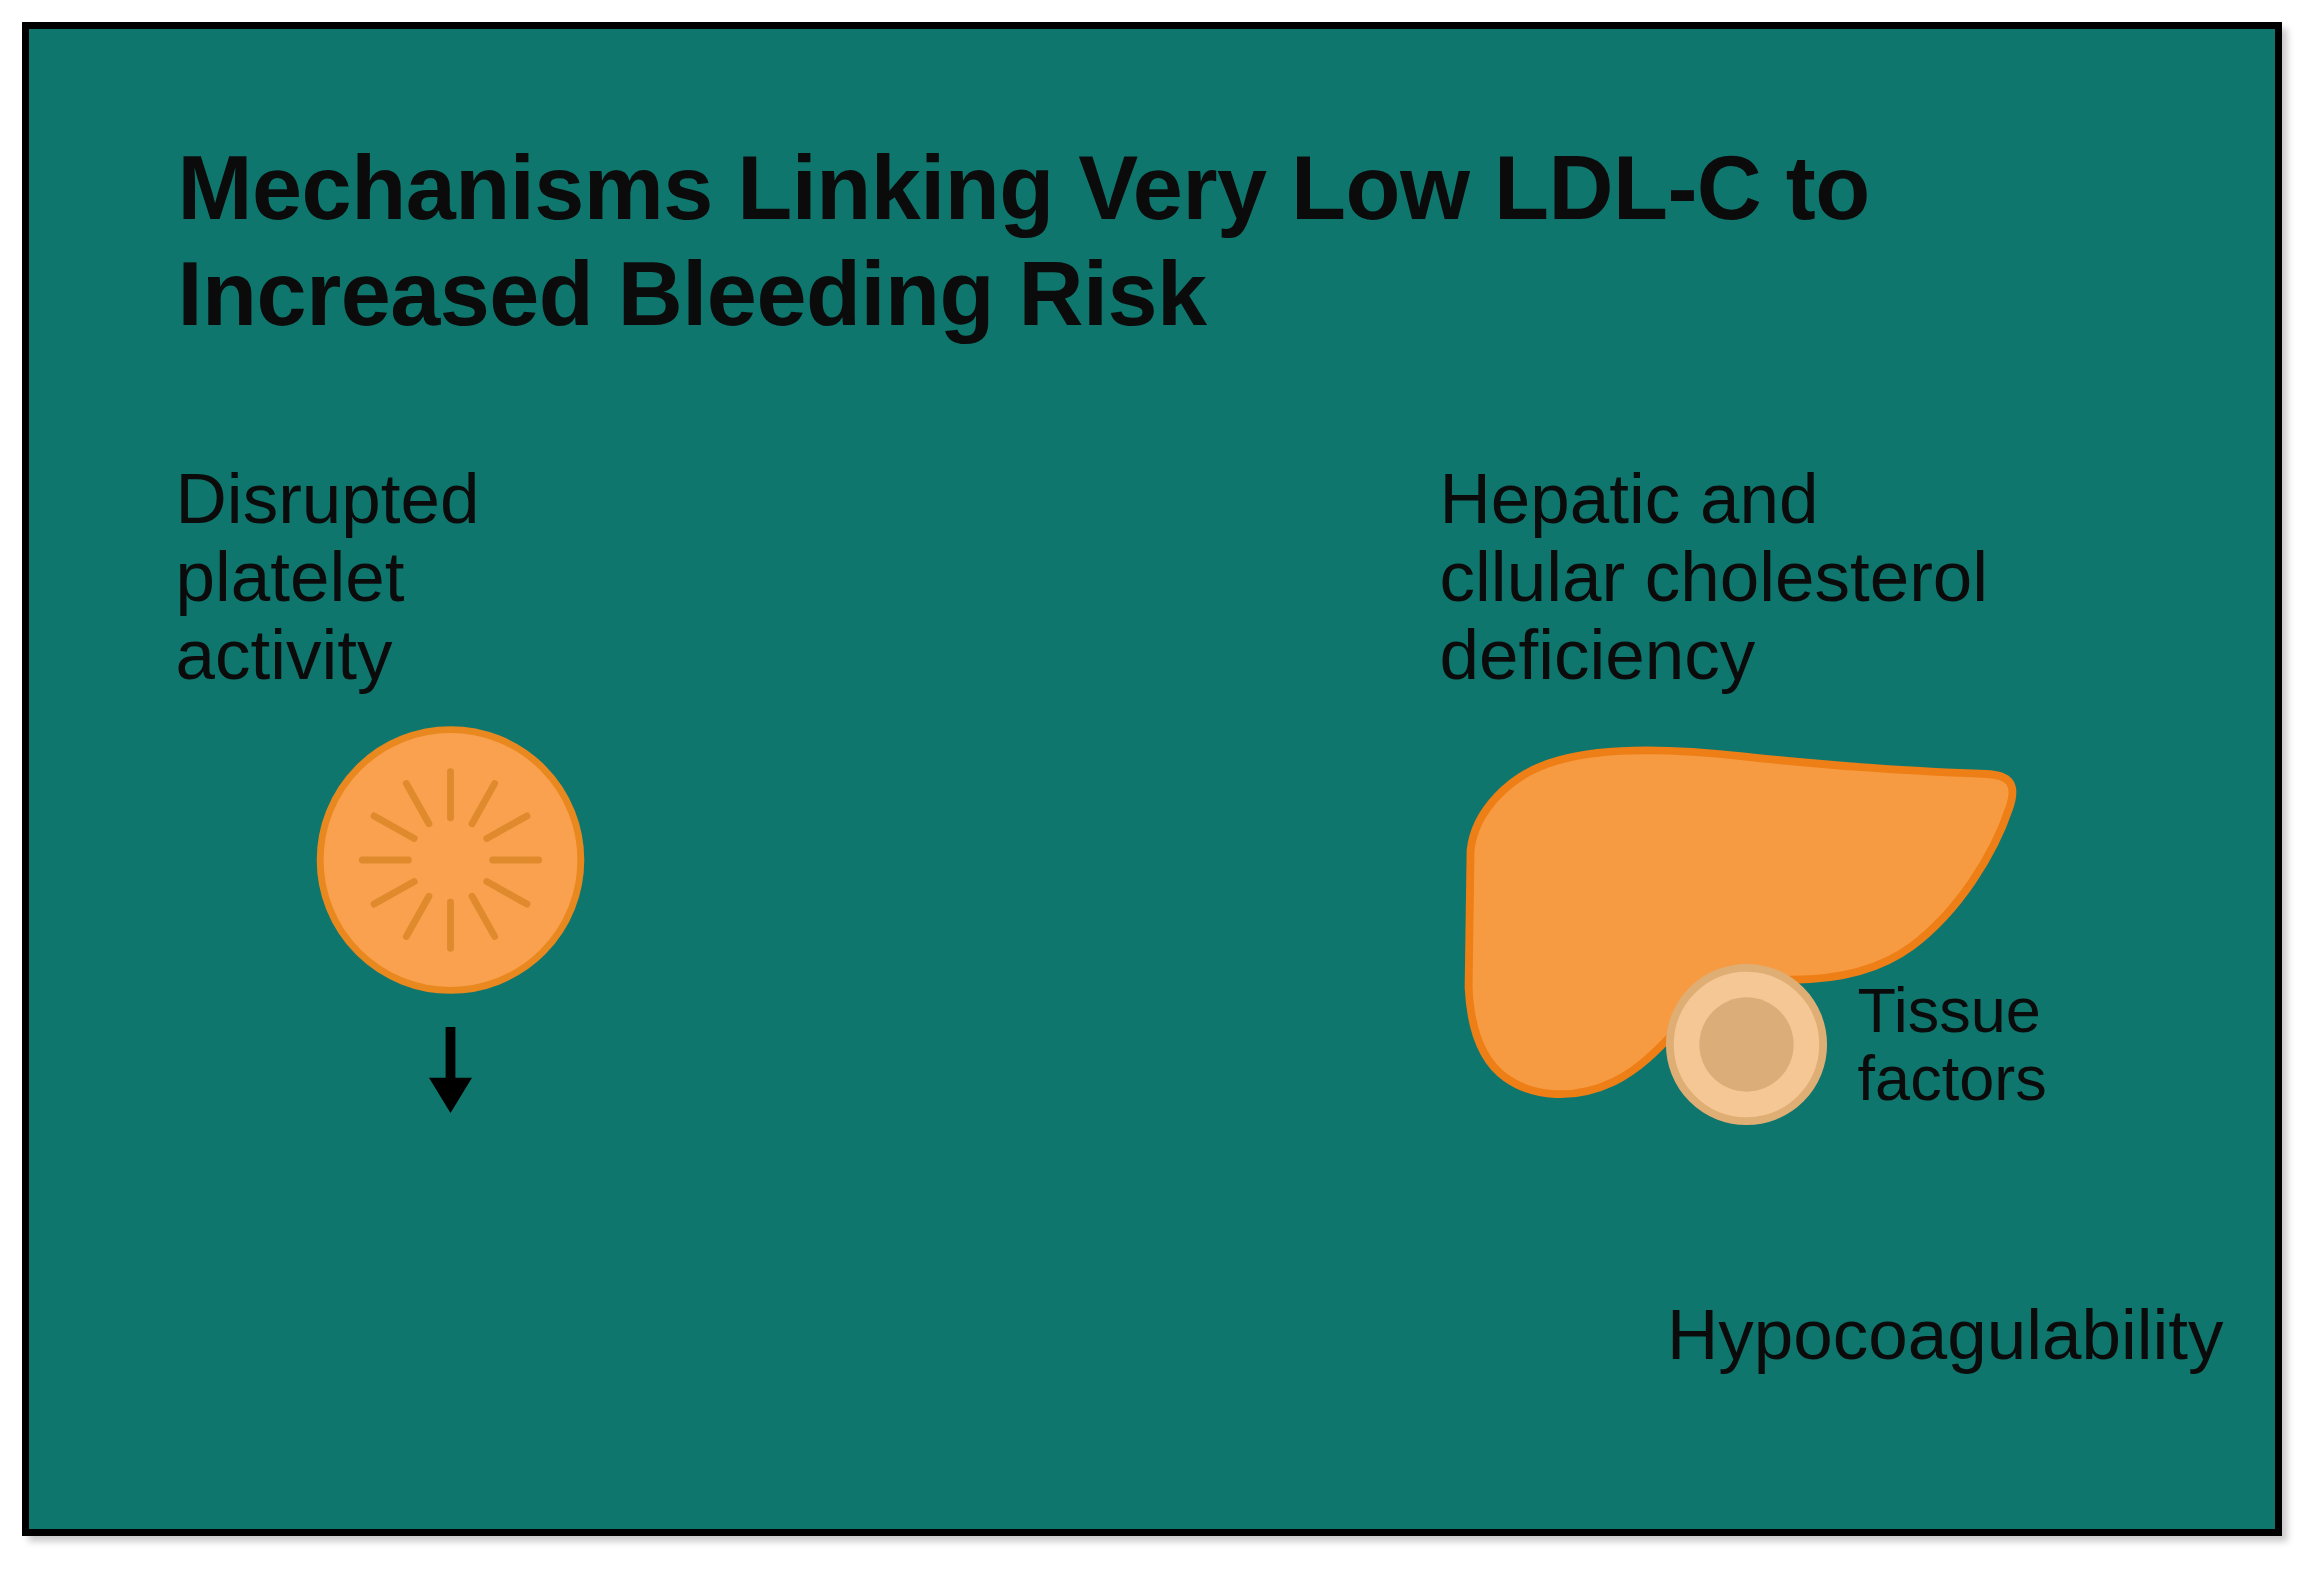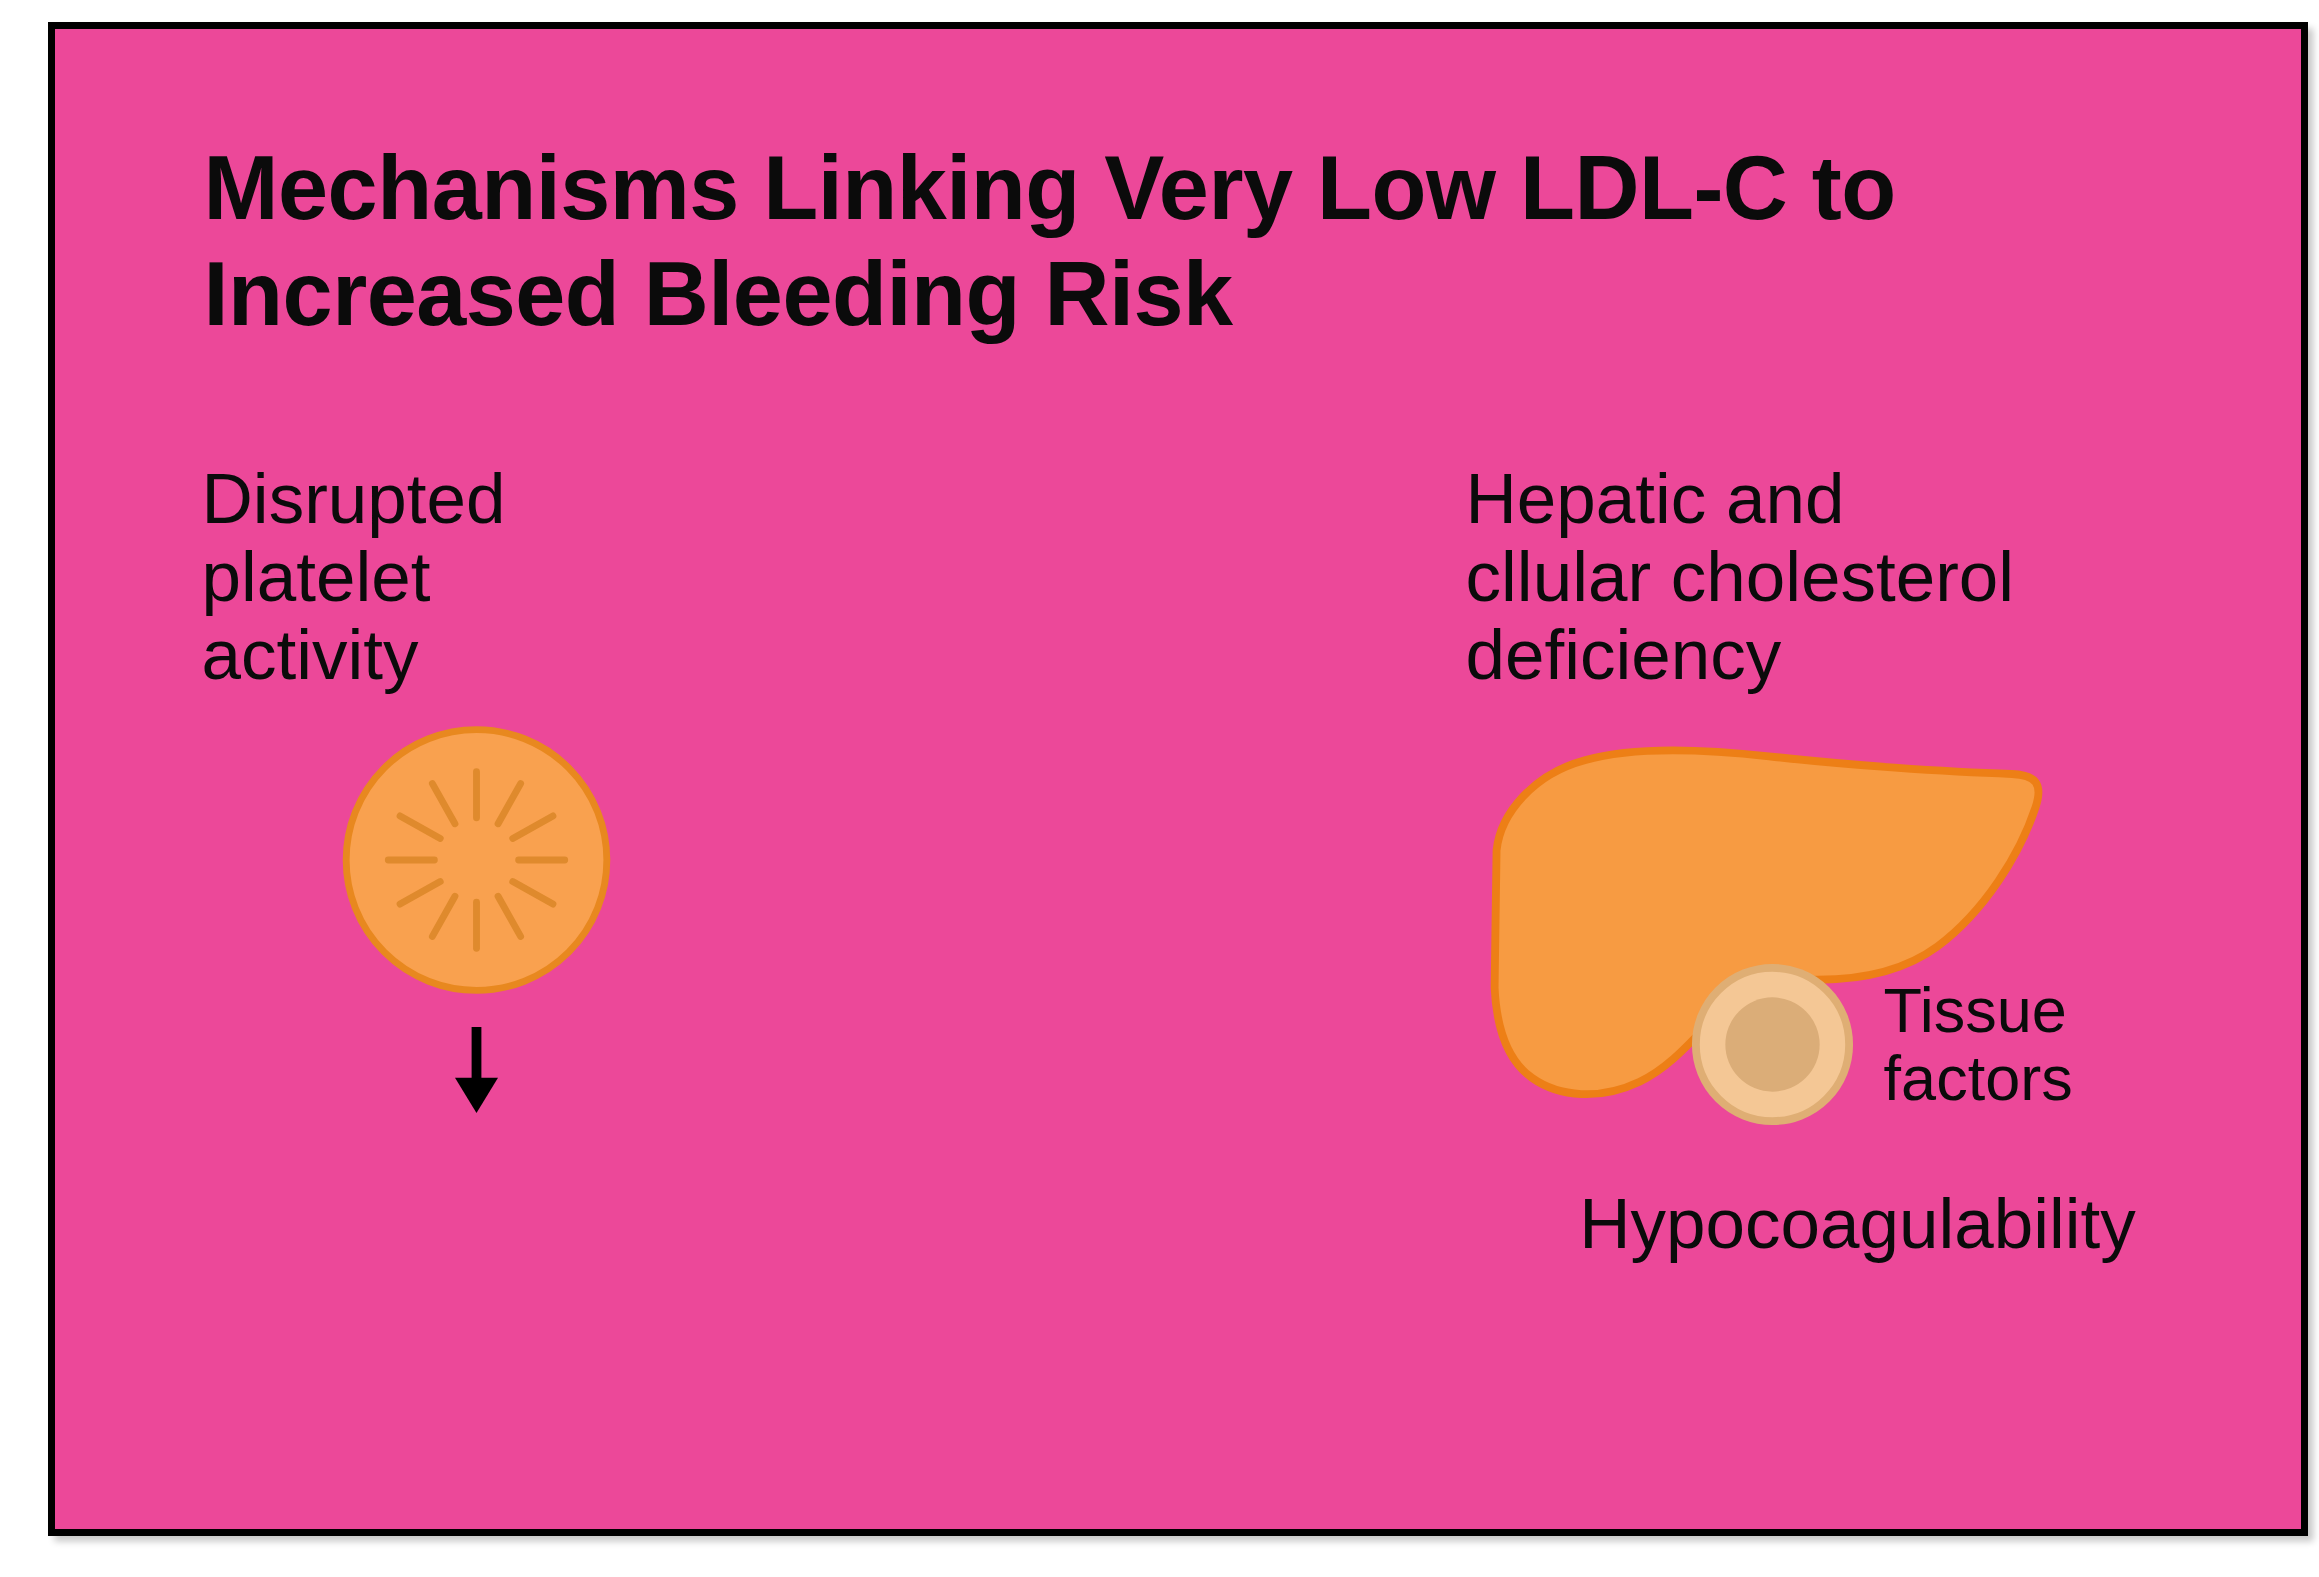--- a/index.html
+++ b/index.html
@@ -14,24 +14,23 @@
     overflow: hidden;
   }
 
   #figure-frame {
     position: absolute;
     left: 21.6px;
     top: 21.6px;
     width: 2260px;
     height: 1514px;
     border: 7.8px solid #000000;
-    background: #ec4899;
+    background: #0f766e;
     box-sizing: border-box;
     box-shadow: 5.9px 5.9px 6.9px rgba(0,0,0,0.22);
-    margin-left: 26px;
   }
 
   #figure-title {
     position: absolute;
     left: 149px;
     top: 106px;
     width: 1990px;
     font-size: 90px;
     font-weight: bold;
     line-height: 1.18;
@@ -90,26 +89,26 @@
     font-size: 63px;
     line-height: 1.08;
     color: #0b0b0b;
     white-space: pre-line;
     text-align: left;
   }
 
   #hypocoagulability-label {
     position: absolute;
     left: 1411px;
-    top: 1156px;
+    top: 1267px;
     width: 784px;
     font-size: 71px;
     line-height: 1.10;
     color: #0b0b0b;
-    text-align: center;
+    text-align: right;
   }
 </style>
 </head>
 <body>
 
 <div id="figure-frame">
 
   <div id="figure-title">Mechanisms Linking Very Low LDL-C to
 Increased Bleeding Risk</div>
 

